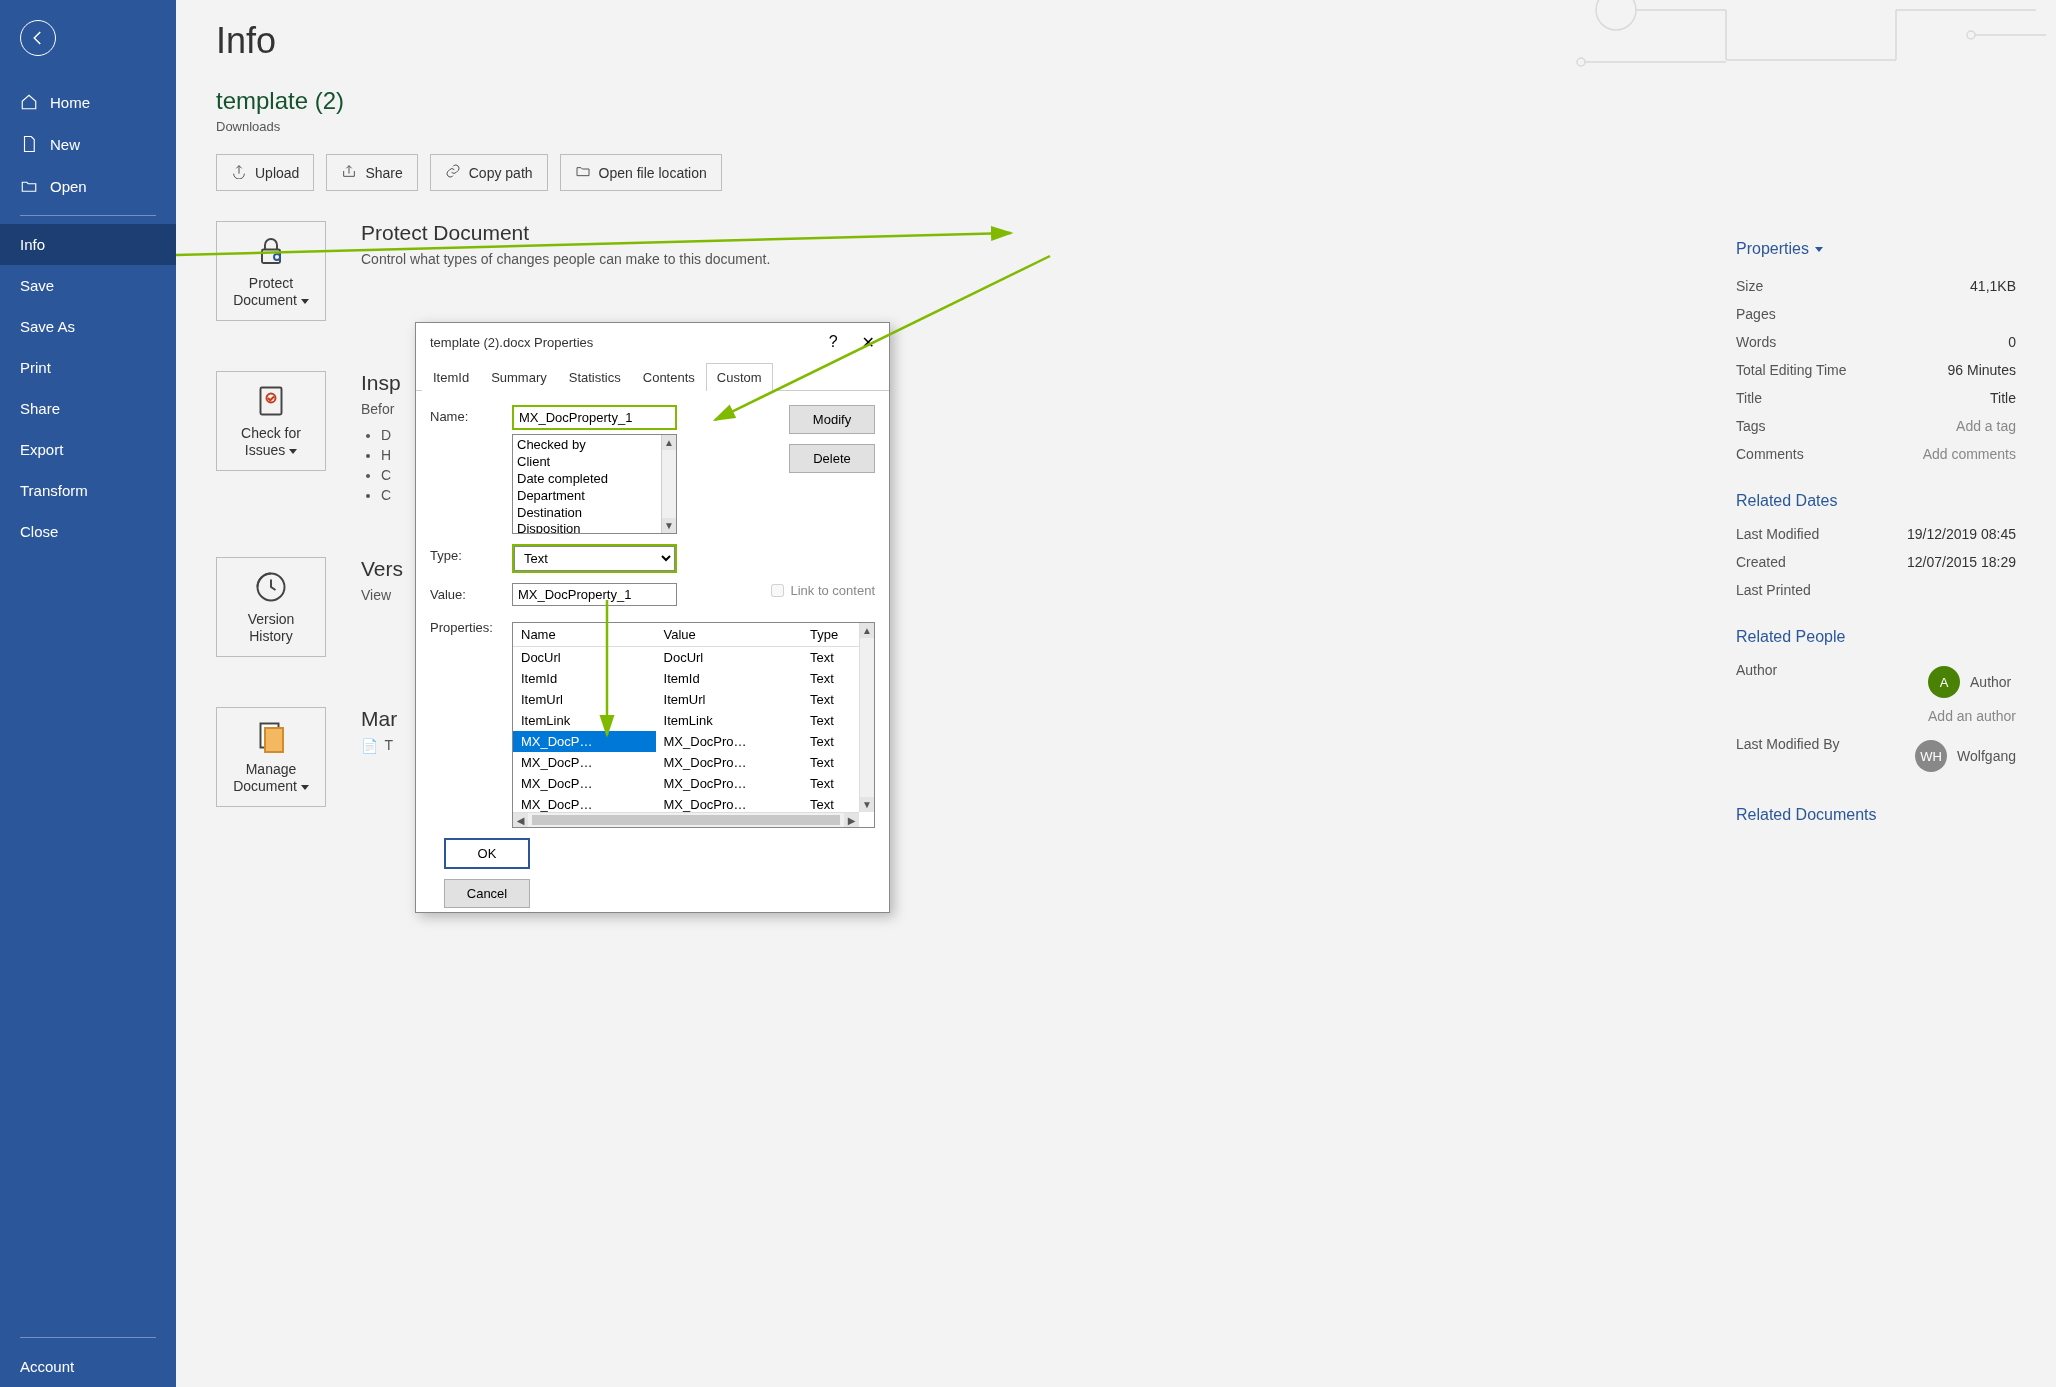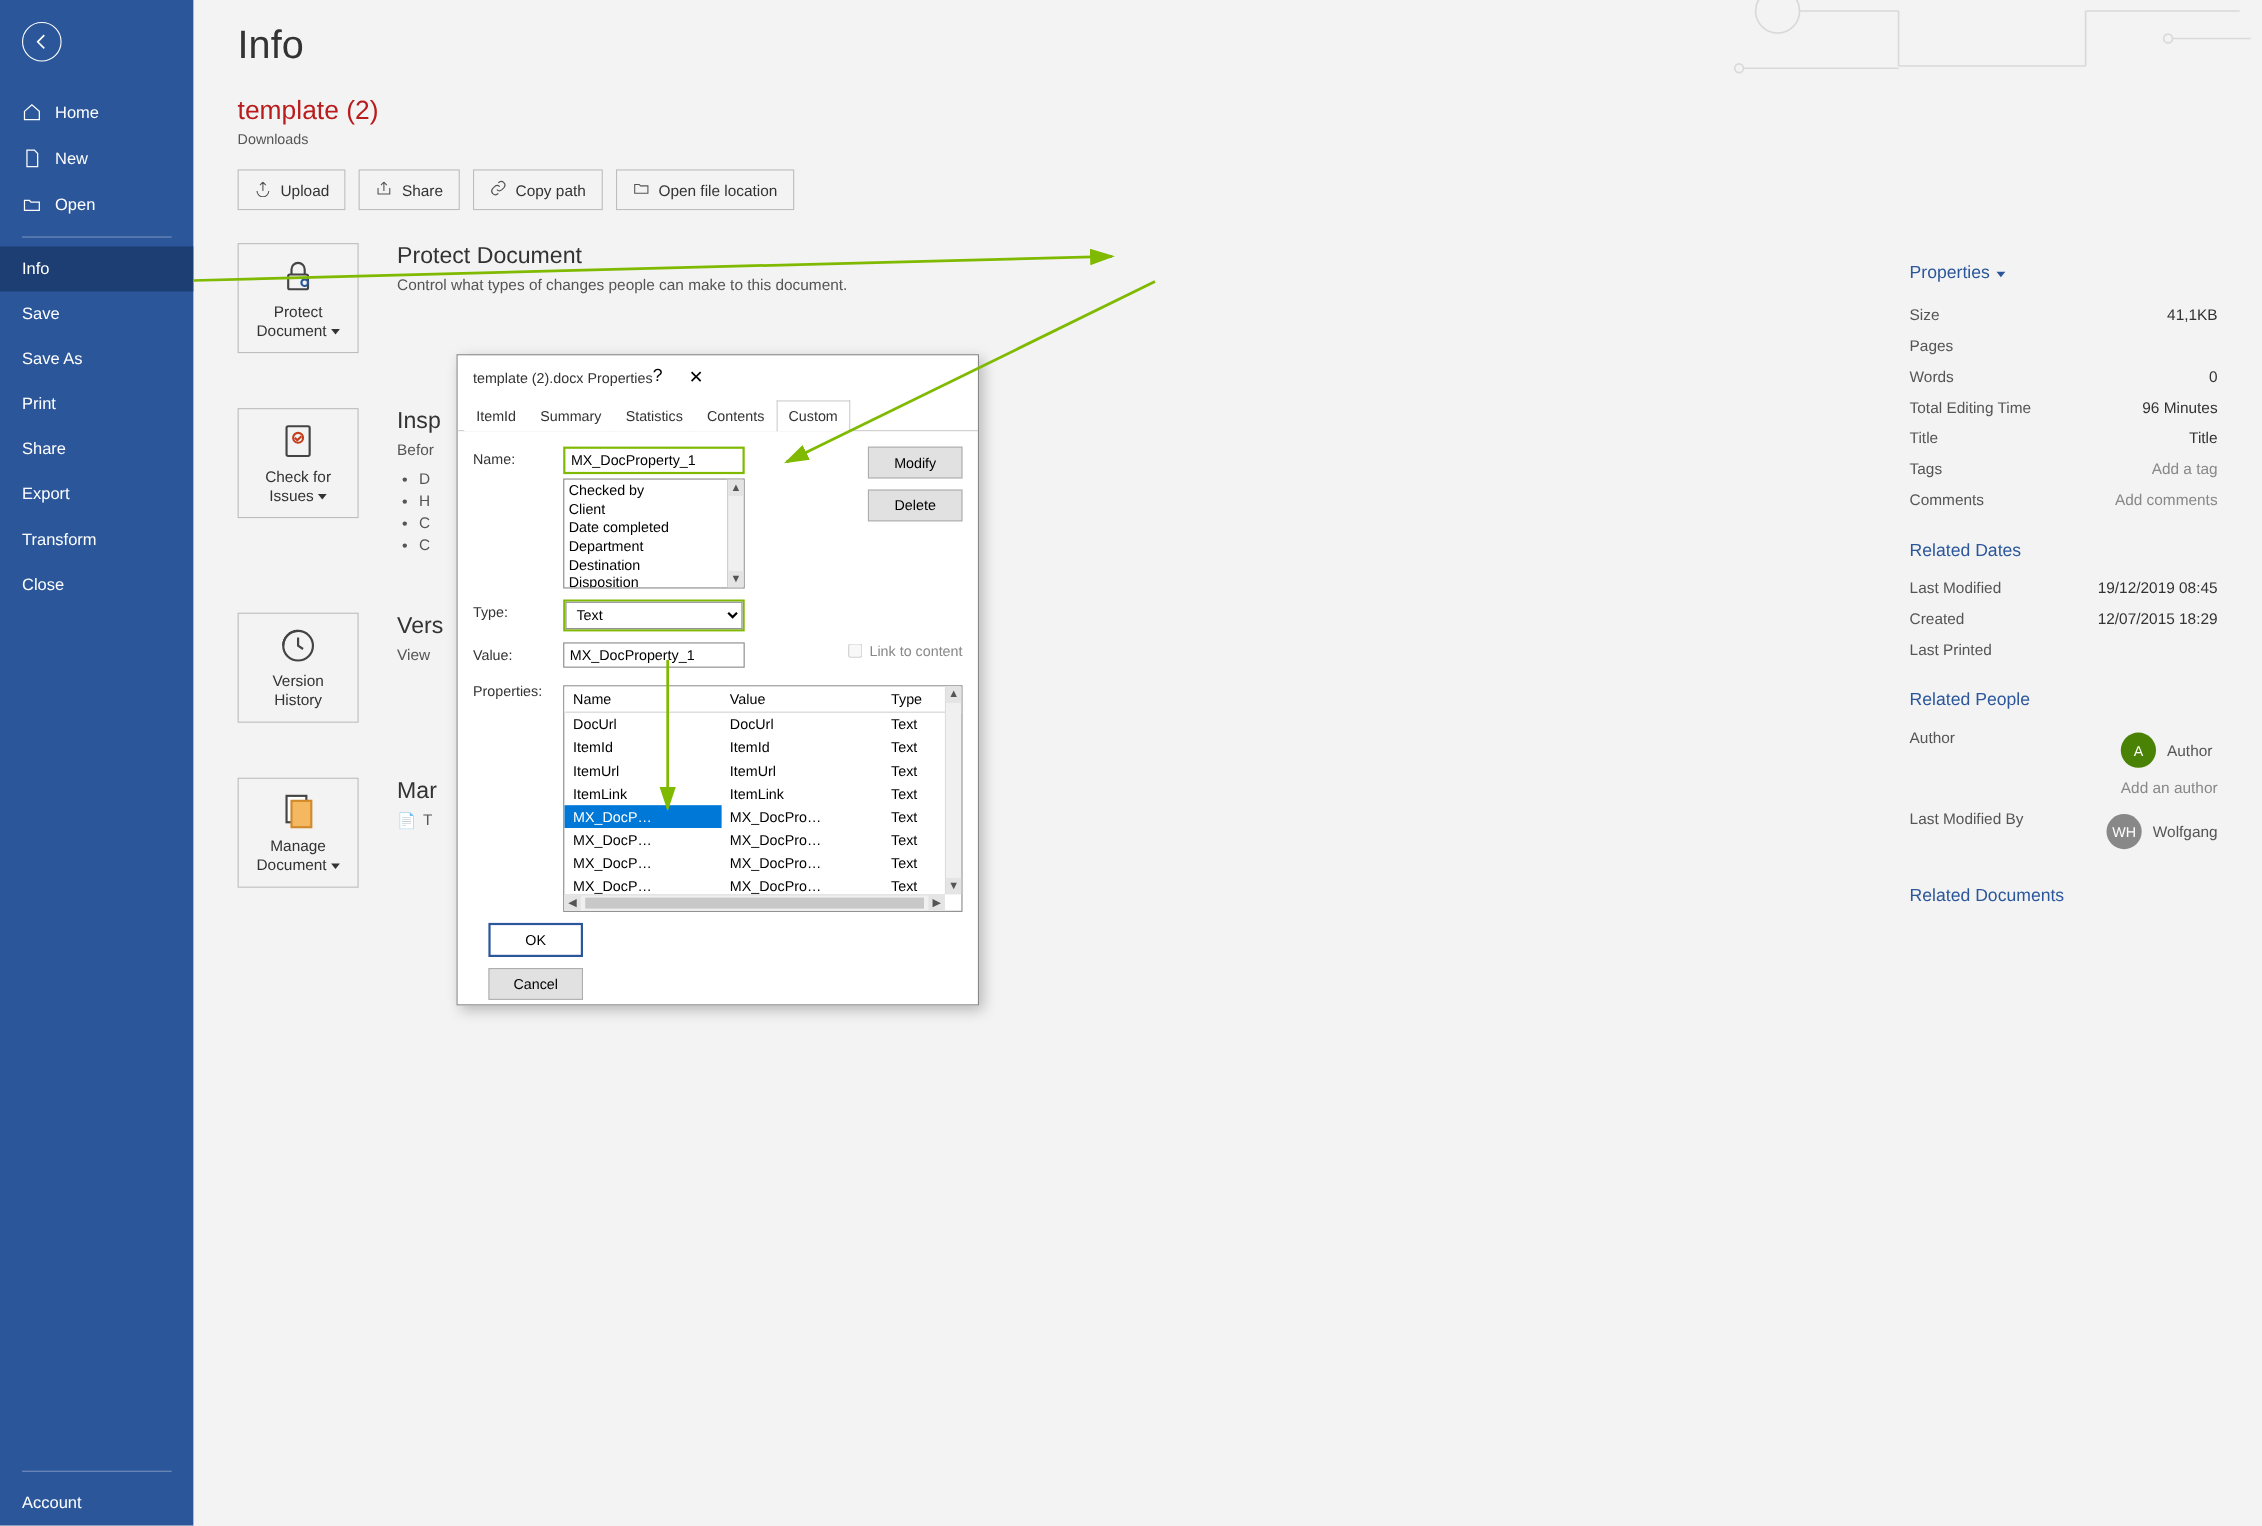--- a/index.html
+++ b/index.html
@@ -10,21 +10,21 @@
   .back-circle { width: 36px; height: 36px; border: 1.5px solid #fff; border-radius: 50%; margin: 10px 0 25px 20px; display: flex; align-items: center; justify-content: center; cursor: pointer; }
   .sidebar-item { padding: 12px 20px; font-size: 15px; display: flex; align-items: center; gap: 12px; cursor: pointer; }
   .sidebar-item.active { background: #1d3e73; }
   .sidebar .divider { height: 1px; background: rgba(255,255,255,0.35); margin: 8px 20px; }
   .sidebar-icon { width: 18px; height: 18px; display: inline-block; }
   .sidebar-bottom { position: absolute; bottom: 0; width: 100%; }
   
   
   .main { position: absolute; left: 176px; top: 0; right: 0; bottom: 0; background: #f3f3f3; padding: 20px 40px; }
   .page-title { font-size: 36px; font-weight: 300; color: #333; margin-bottom: 25px; }
-  .doc-title { color: #b91c1c; font-size: 24px; font-weight: 400; }
+  .doc-title { color: #14532d; font-size: 24px; font-weight: 400; }
   .doc-location { font-size: 13px; color: #555; margin-top: 4px; margin-bottom: 20px; }
   
   .action-row { display: flex; gap: 12px; margin-bottom: 30px; }
   .action-btn { border: 1px solid #bdbdbd; background: #f3f3f3; padding: 8px 14px; font-size: 14px; display: flex; align-items: center; gap: 8px; cursor: pointer; color: #333; }
   
   .section-row { display: flex; align-items: flex-start; gap: 35px; margin-bottom: 50px; }
   .tile { border: 1px solid #bdbdbd; width: 110px; height: 100px; display: flex; flex-direction: column; align-items: center; justify-content: center; gap: 6px; cursor: pointer; text-align: center; font-size: 14px; color: #333; padding: 8px; line-height: 1.2; }
   .tile-icon { width: 36px; height: 36px; }
   .section-text h2 { font-size: 21px; font-weight: 400; color: #333; margin-bottom: 6px; }
   .section-text p { font-size: 14px; color: #555; }
@@ -38,21 +38,21 @@
   .prop-row .val { color: #333; }
   .prop-row .placeholder { color: #888; }
   .sub-header { font-size: 16px; color: #2b579a; margin: 24px 0 10px; }
   .avatar-row { display: flex; align-items: center; gap: 10px; padding: 4px 0; }
   .avatar { width: 32px; height: 32px; border-radius: 50%; display: flex; align-items: center; justify-content: center; color: #fff; font-size: 13px; font-weight: 500; }
   .avatar.green { background: #498205; }
   .avatar.gray { background: #888; }
   
   
   .dialog { position: absolute; left: 415px; top: 322px; width: 475px; background: #fff; border: 1px solid #888; box-shadow: 4px 4px 12px rgba(0,0,0,0.25); font-size: 13px; }
-  .dialog-title { padding: 10px 14px; display: flex; justify-content: flex-start; align-items: center; }
+  .dialog-title { padding: 10px 14px; display: flex; justify-content: space-between; align-items: center; }
   .dialog-title-text { font-size: 13px; color: #333; }
   .dialog-title-icons { display: flex; gap: 24px; font-size: 16px; }
   .dialog-tabs { display: flex; border-bottom: 1px solid #ccc; padding: 0 6px; }
   .dialog-tab { padding: 6px 10px; font-size: 13px; color: #333; cursor: pointer; border: 1px solid transparent; border-bottom: none; position: relative; top: 1px; background: #fff; }
   .dialog-tab.active { border-color: #ccc; background: #fff; }
   .dialog-body { padding: 14px 14px 4px; }
   .form-row { display: flex; align-items: flex-start; gap: 0; margin-bottom: 10px; }
   .form-label { width: 82px; padding-top: 4px; color: #333; }
   .form-input-wrap { flex: 1; }
   .text-input { width: 165px; padding: 3px 5px; border: 1px solid #888; font-size: 13px; font-family: inherit; }

